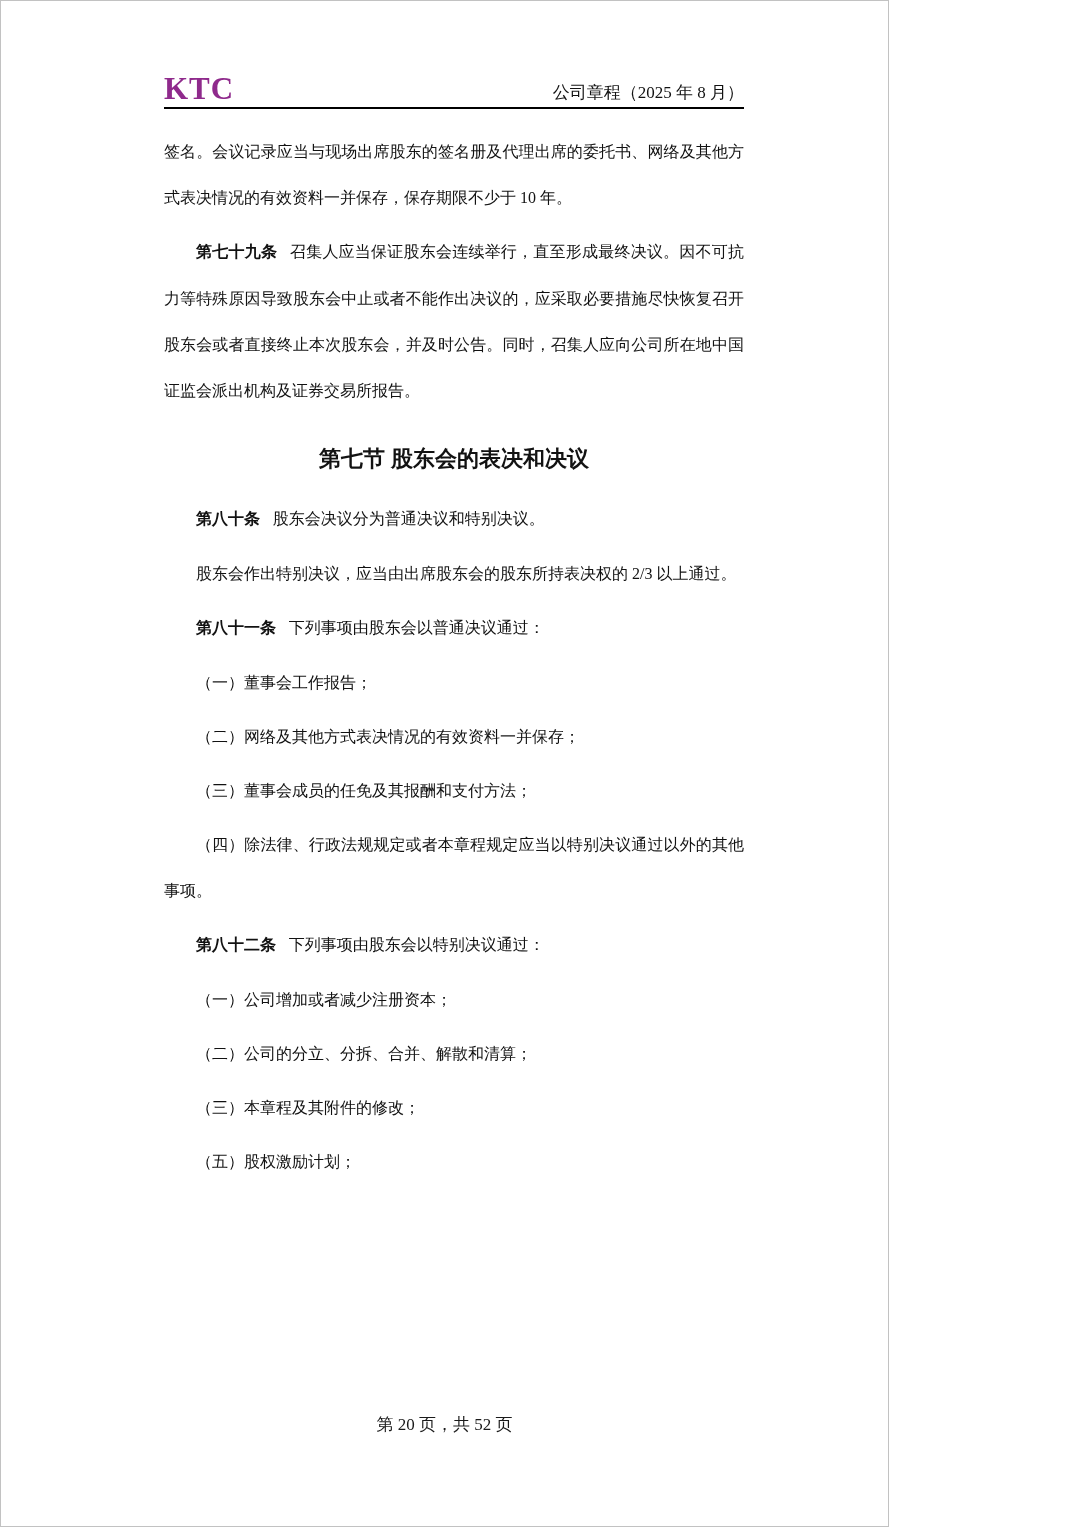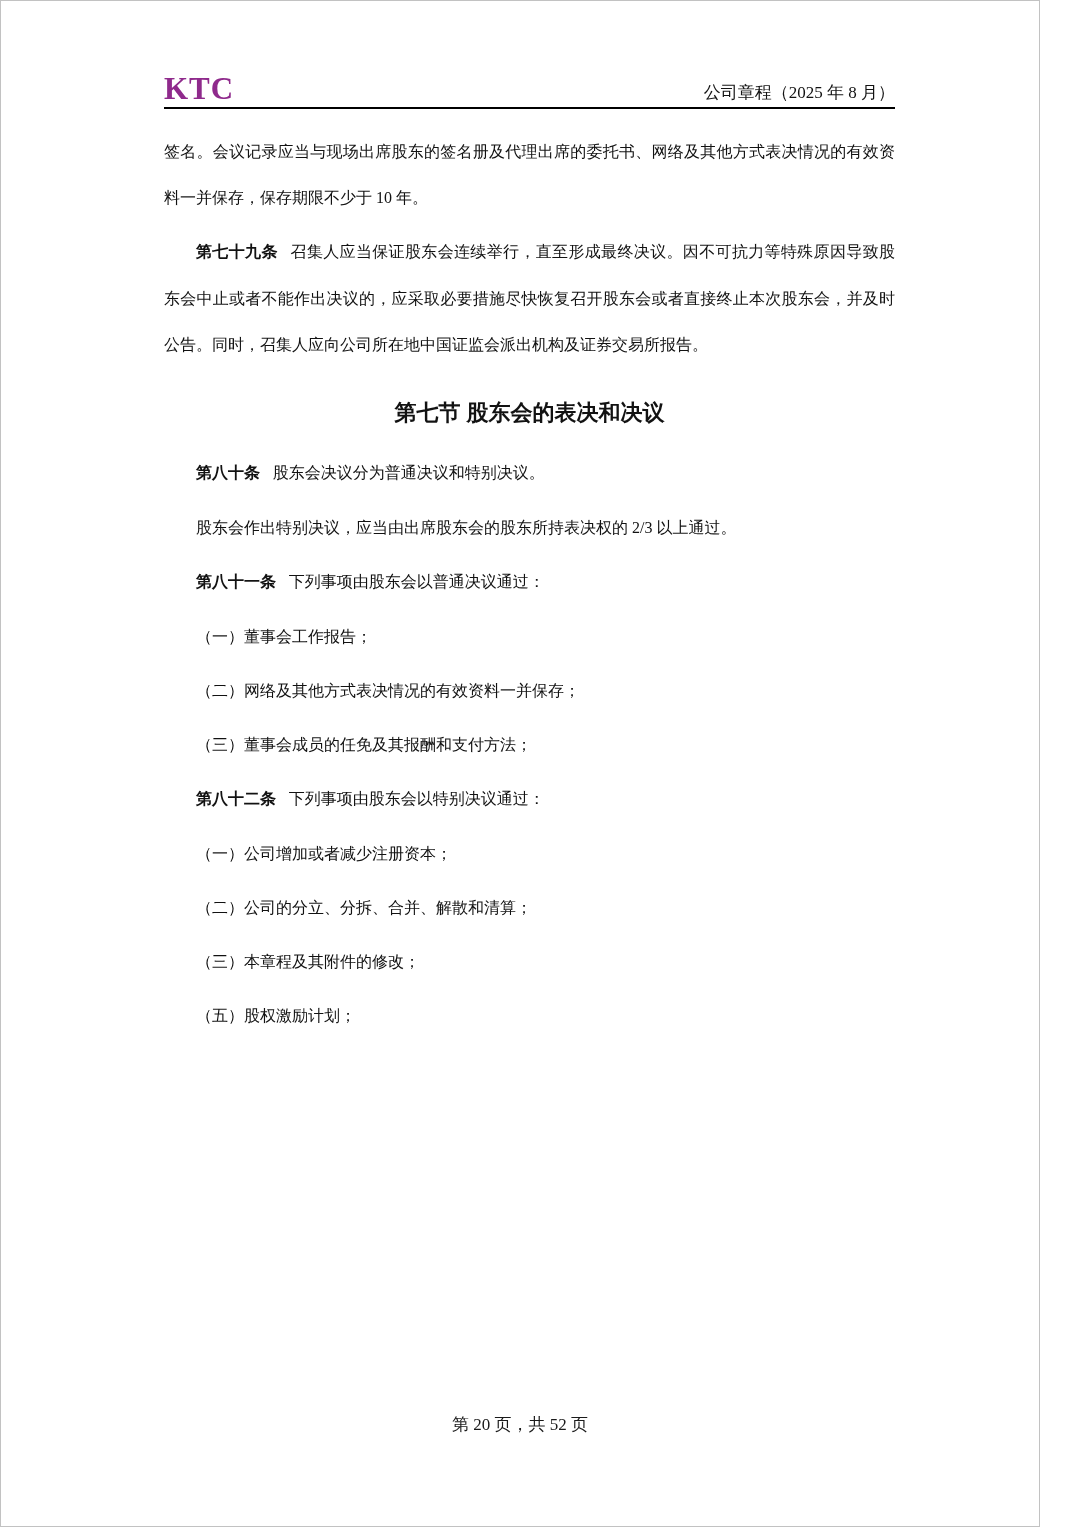--- a/index.html
+++ b/index.html
@@ -1,17 +1,17 @@
 <!DOCTYPE html>
 <html><head>
 <meta charset="utf-8">
 <style>
   html,body{margin:0;padding:0;background:#ffffff;}
   .page{
-    width:1040px;height:1527px;box-sizing:border-box;
+    width:889px;height:1527px;box-sizing:border-box;
     background:#fff;border:1px solid #c2c2c2;
     font-family:"Liberation Serif","DejaVu Serif",serif;
     color:#121212;position:relative;
     padding:72px 144px 0 163px;
   }
   .header{
     display:flex;justify-content:space-between;align-items:flex-end;
     border-bottom:2px solid #000;padding-bottom:3px;
   }
   .logo{
@@ -51,20 +51,21 @@
   <div class="content">
       <p class="para no-indent">签名。会议记录应当与现场出席股东的签名册及代理出席的委托书、网络及其他方式表决情况的有效资料一并保存，保存期限不少于 10 年。</p>
       <p class="para article"><span class="article-label">第七十九条</span><span>召集人应当保证股东会连续举行，直至形成最终决议。因不可抗力等特殊原因导致股东会中止或者不能作出决议的，应采取必要措施尽快恢复召开股东会或者直接终止本次股东会，并及时公告。同时，召集人应向公司所在地中国证监会派出机构及证券交易所报告。</span></p>
       <h2 class="section-heading">第七节 股东会的表决和决议</h2>
       <p class="para article"><span class="article-label">第八十条</span><span>股东会决议分为普通决议和特别决议。</span></p>
       <p class="para">股东会作出特别决议，应当由出席股东会的股东所持表决权的 2/3 以上通过。</p>
       <p class="para article"><span class="article-label">第八十一条</span><span>下列事项由股东会以普通决议通过：</span></p>
       <p class="para">（一）董事会工作报告；</p>
       <p class="para">（二）网络及其他方式表决情况的有效资料一并保存；</p>
       <p class="para">（三）董事会成员的任免及其报酬和支付方法；</p>
+      <p class="para">（四）除法律、行政法规规定或者本章程规定应当以特别决议通过以外的其他事项。</p>
       <p class="para article"><span class="article-label">第八十二条</span><span>下列事项由股东会以特别决议通过：</span></p>
       <p class="para">（一）公司增加或者减少注册资本；</p>
       <p class="para">（二）公司的分立、分拆、合并、解散和清算；</p>
       <p class="para">（三）本章程及其附件的修改；</p>
       <p class="para">（五）股权激励计划；</p>
     </div>
   <div class="footer">
     <span>第 20 页，共 52 页</span>
   </div>
 </div>

